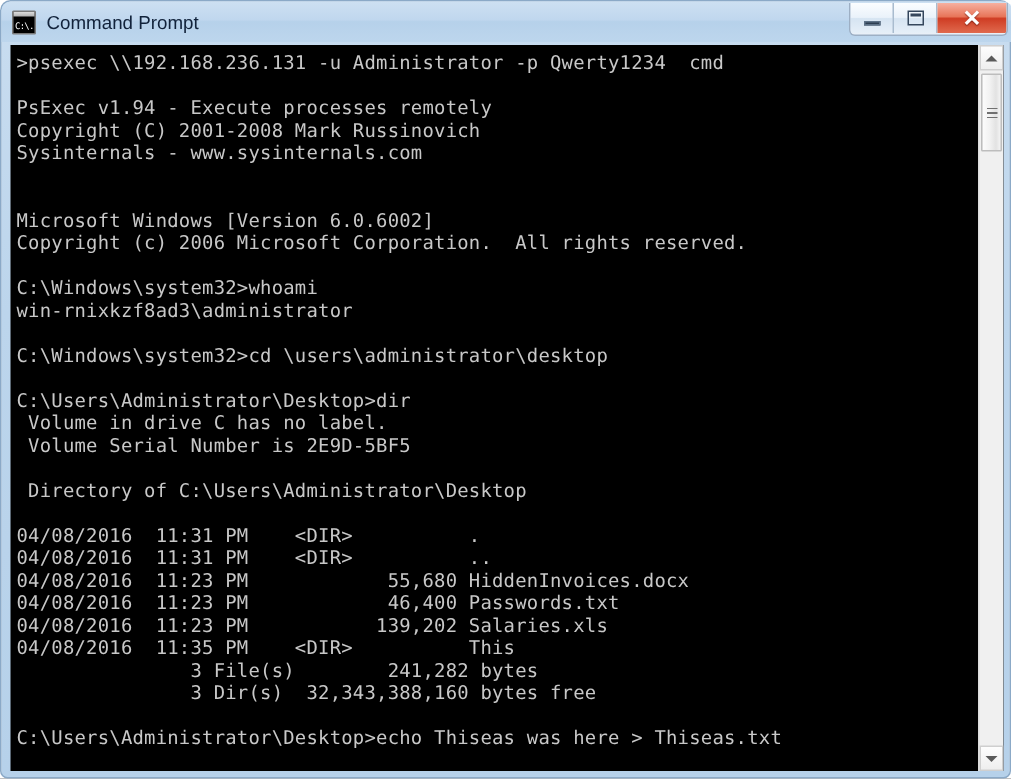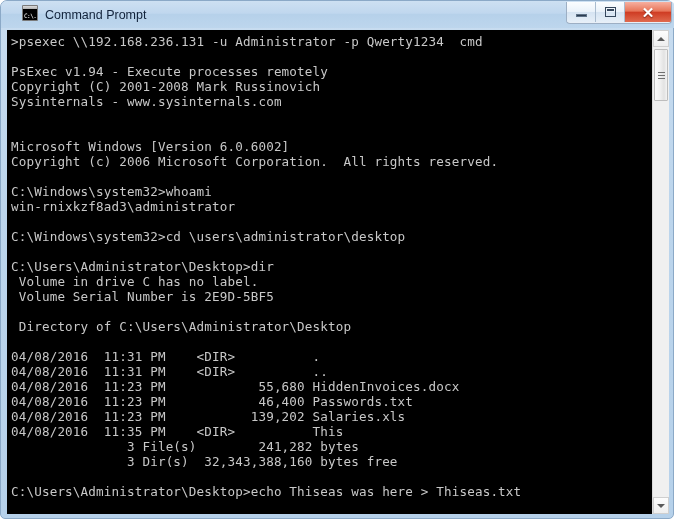--- a/index.html
+++ b/index.html
@@ -31,22 +31,23 @@
     position: absolute;
     left: 0; top: 0;
     width: 674px;
     height: 27px;
     box-sizing: border-box;
     border-radius: 6px 6px 0 0;
     background: linear-gradient(to bottom, #cde0f2 0%, #c0d7ee 45%, #b6d1ea 50%, #bdd6ed 100%);
   }
   #title-left {
     position: absolute;
-    left: 21px; top: 4px;
-    display: flex;
+    left: 7px; top: 4px;
+    display: flex;
+    align-items: center;
     height: 20px;
   }
   #app-icon {
     width: 16px; height: 16px;
     background: #000;
     border: 1px solid #7a7a7a;
     box-sizing: border-box;
     position: relative;
     border-radius: 1px;
     flex: 0 0 auto;

